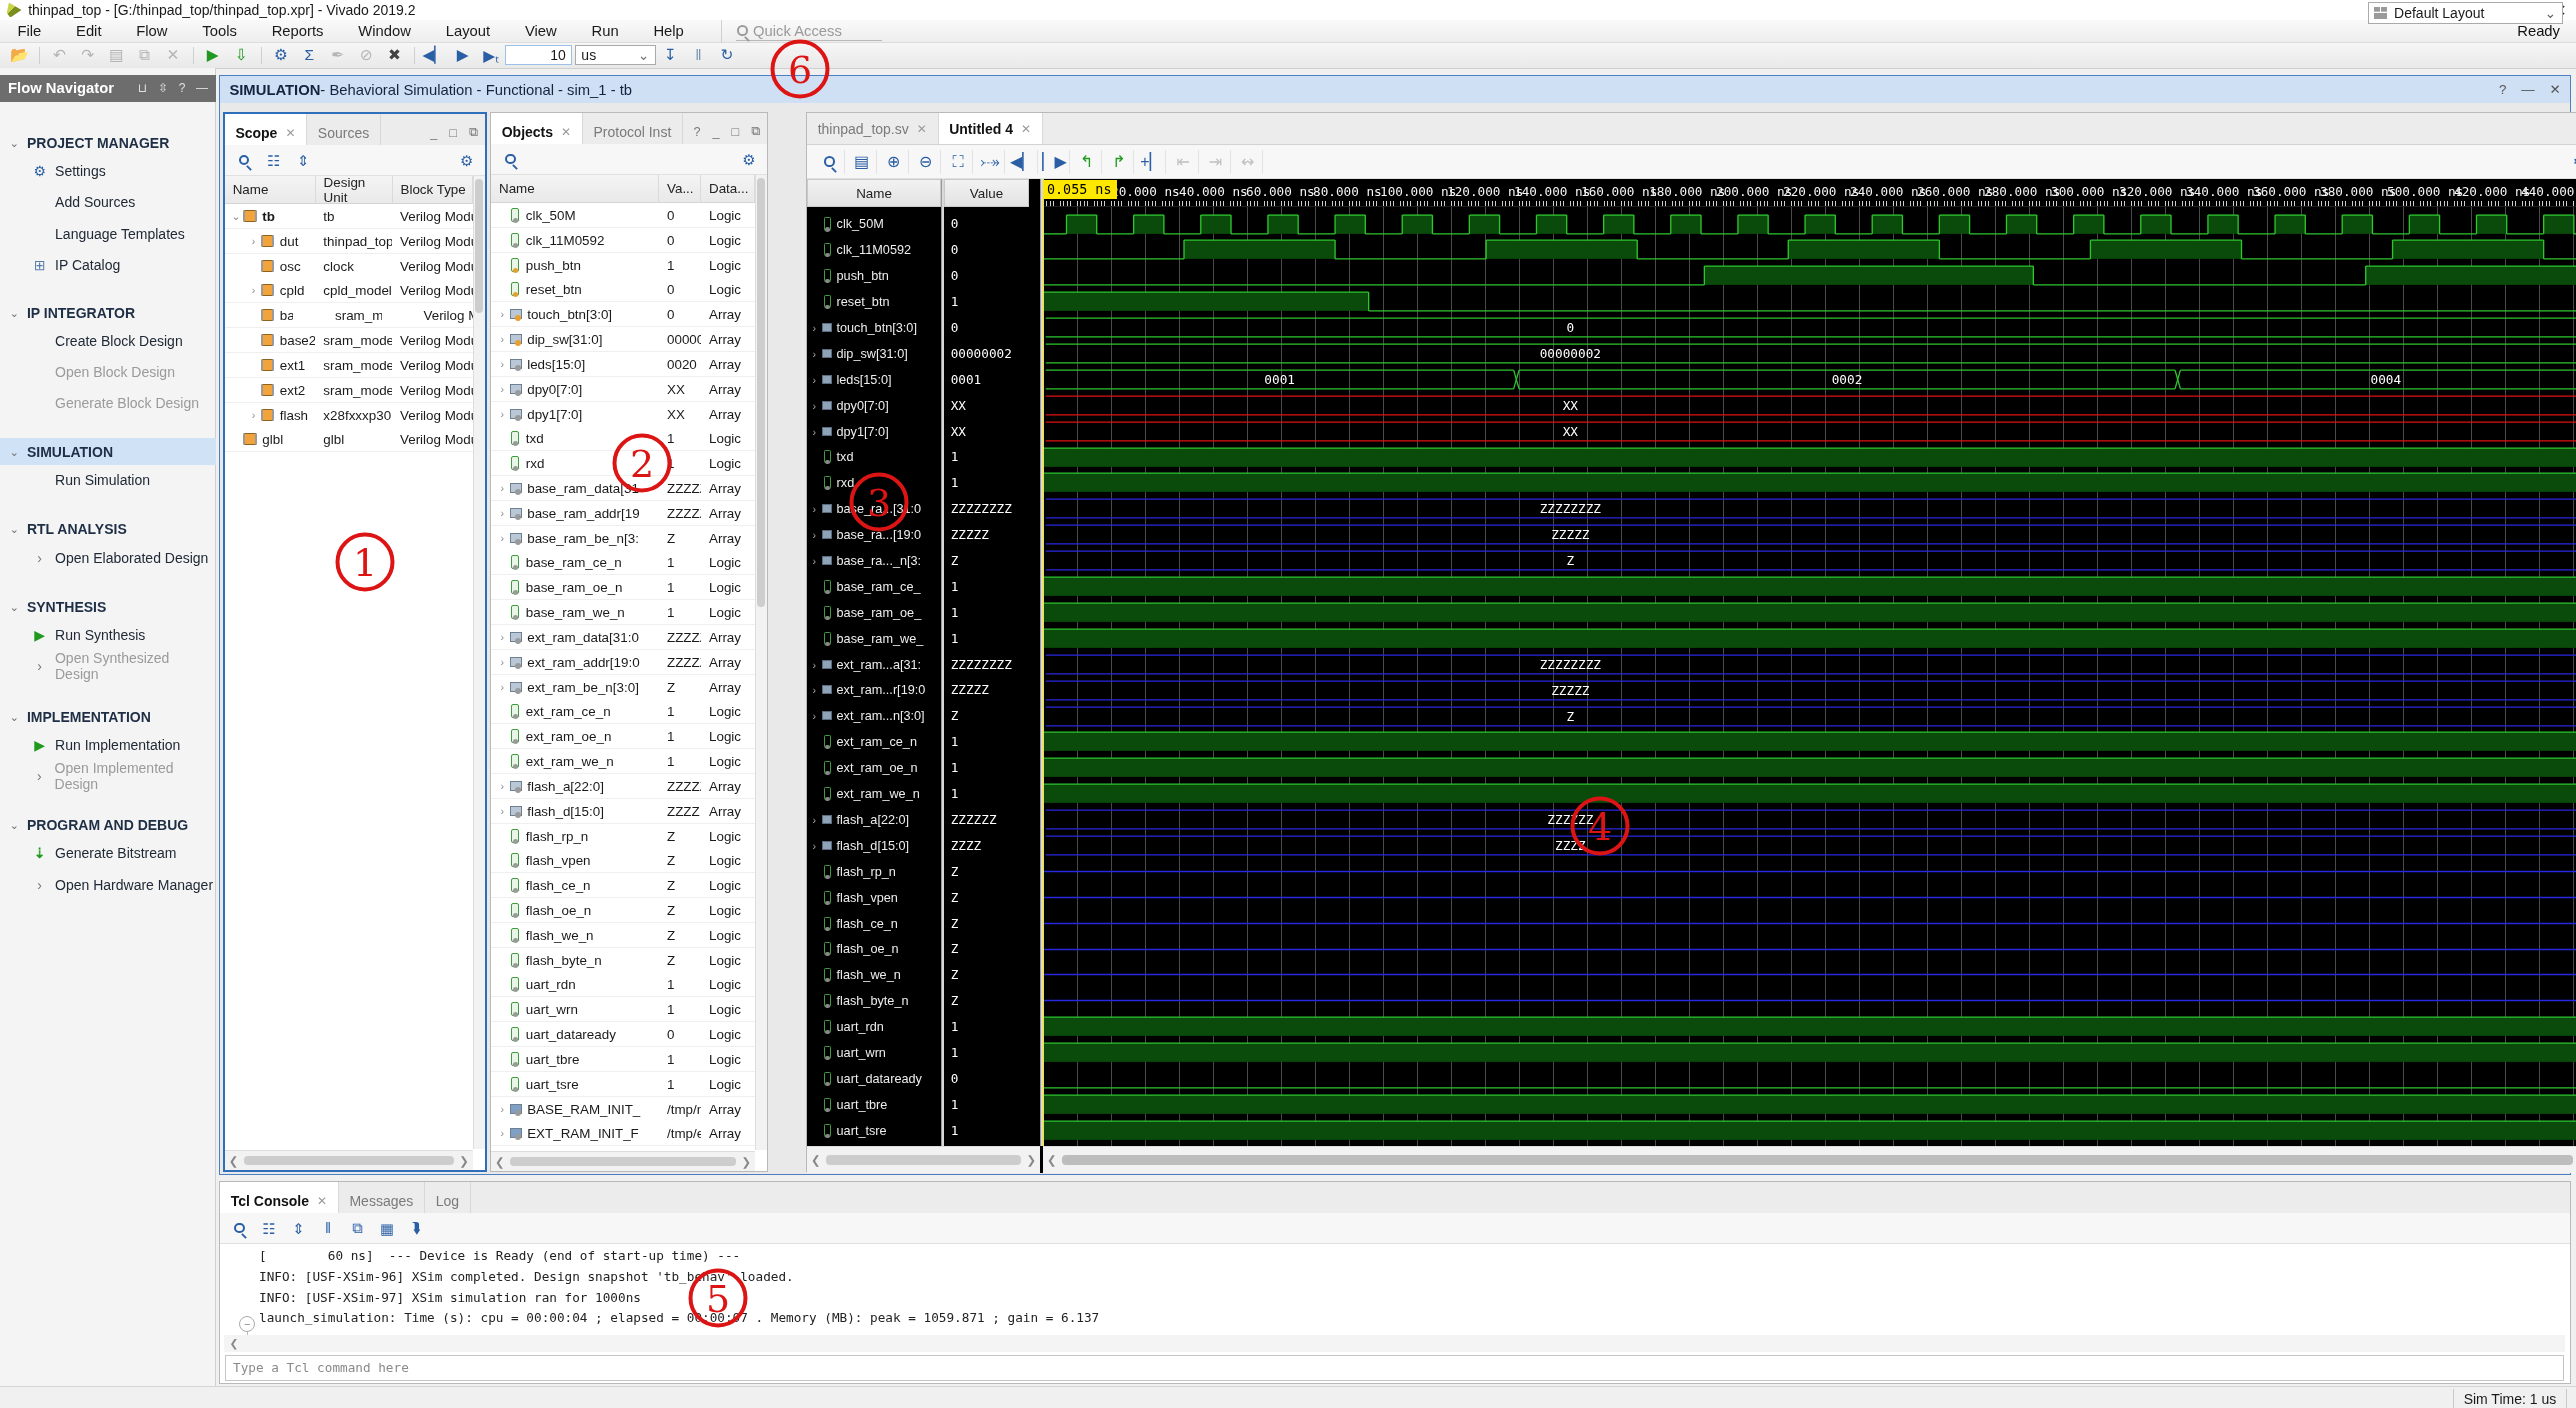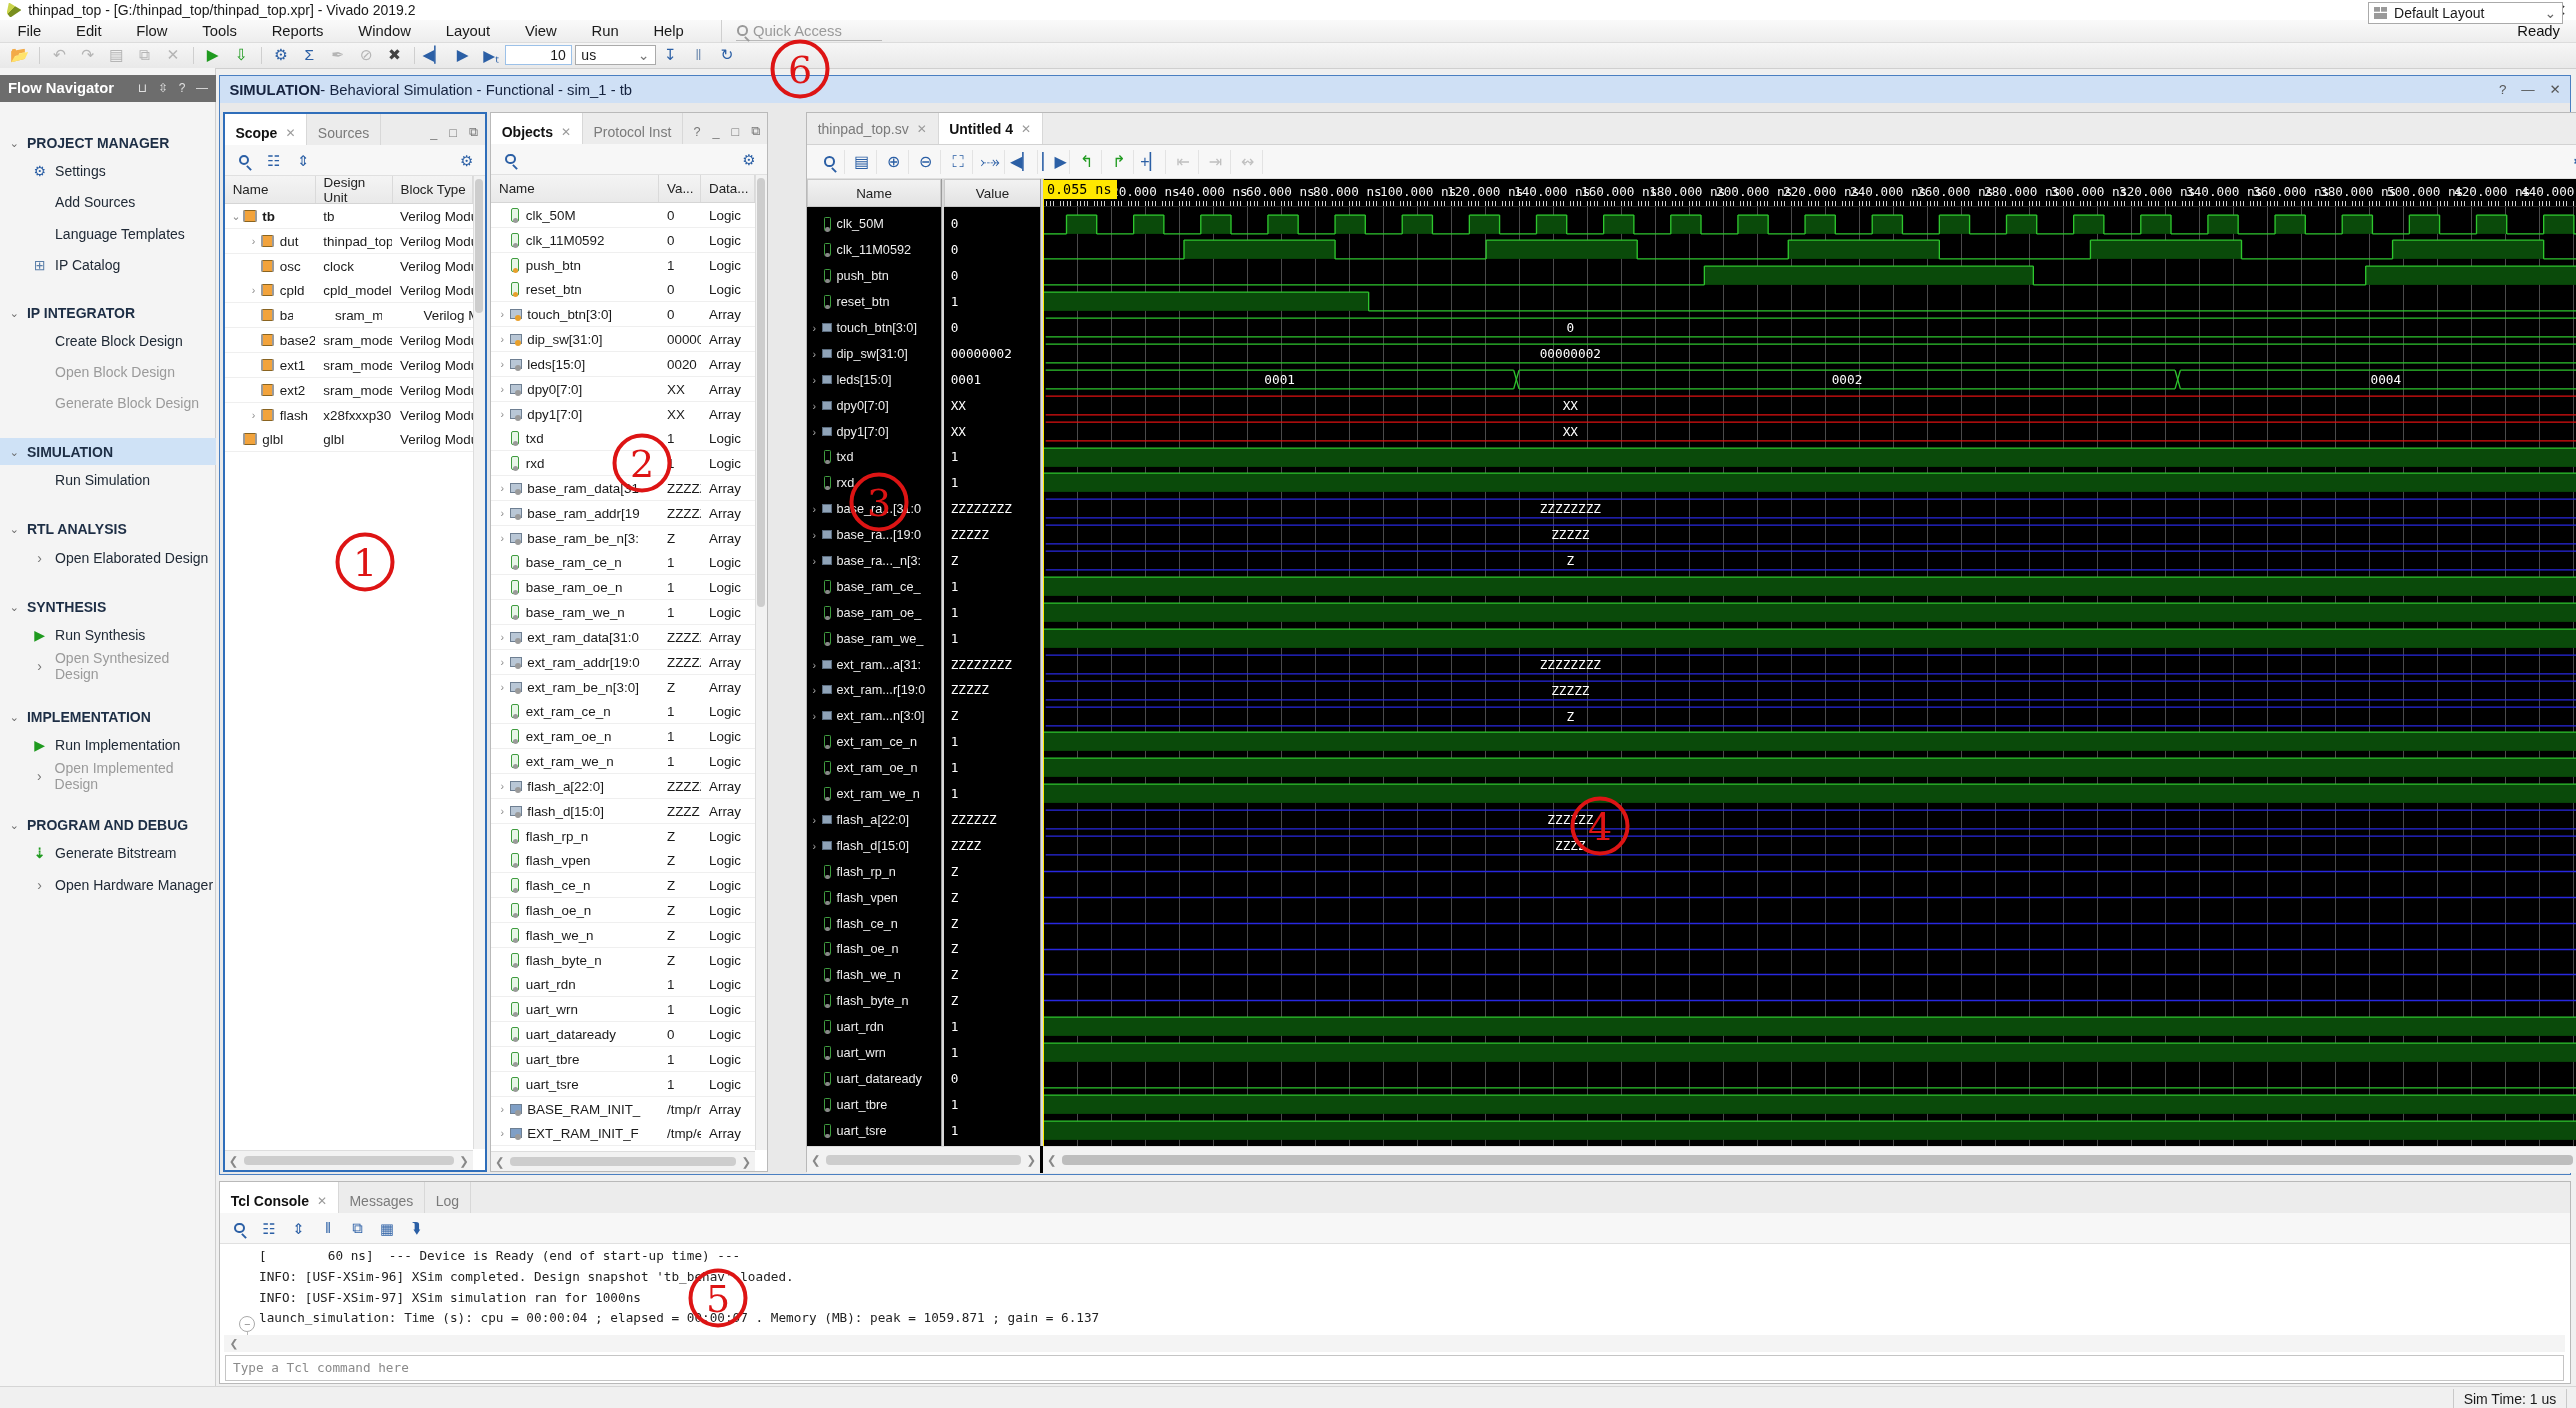--- a/index.html
+++ b/index.html
@@ -853,21 +853,21 @@
           <div class="wicon green">↰</div>
           <div class="wicon green">↱</div>
           <div class="wicon">+▏</div>
           <div class="wicon dis">⇤</div>
           <div class="wicon dis">⇥</div>
           <div class="wicon dis">↭</div>
           <div class="wicon gear">⚙</div>
         </div>
       <div id="wave-body" style="left:0; width:100%; height:994px;">
         <div class="wcolhead" style="left:0; width:134px;">Name</div>
-        <div class="wcolhead" style="left:137px; width:97px;">Value</div>
+        <div class="wcolhead" style="left:137px; width:85px;">Value</div>
         <div id="wave-names" style="left:0; width:134px;">
             <div class="wname" style="top: 5.4px; height: 23px;">
               <span class="chev"></span>
               <span class="wsig-icon"></span>
               <span>clk_50M</span>
             </div>
             <div class="wname" style="top: 31px; height: 23px;">
               <span class="chev"></span>
               <span class="wsig-icon"></span>
               <span>clk_11M0592</span>

